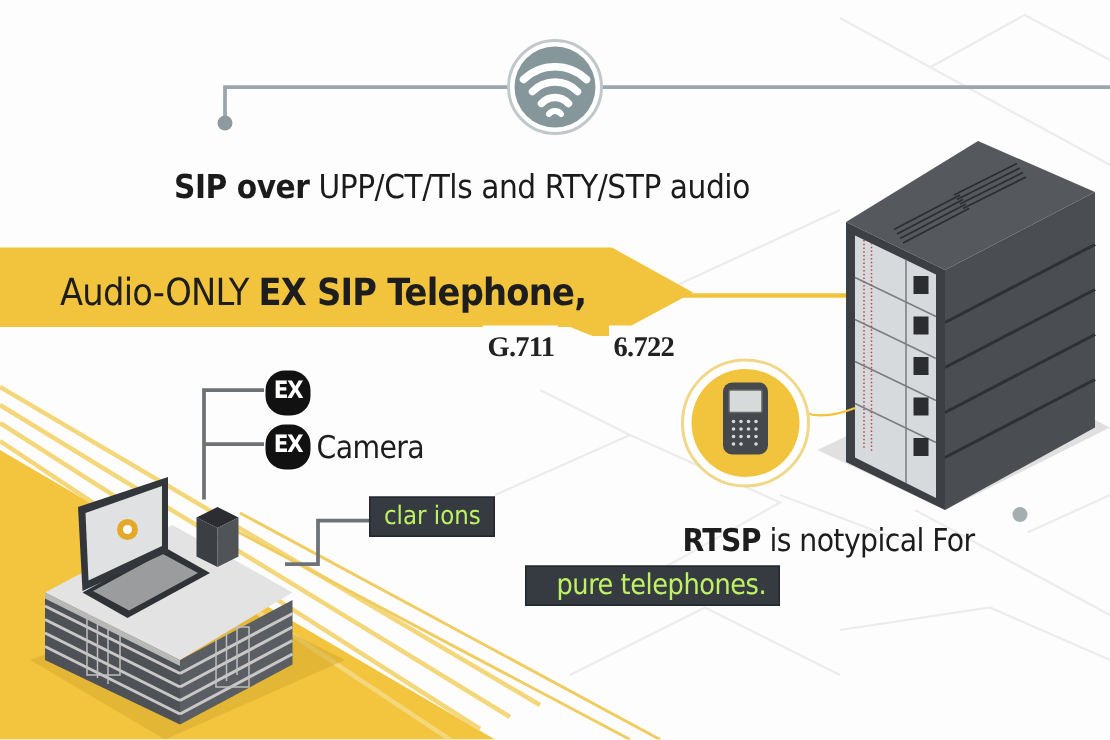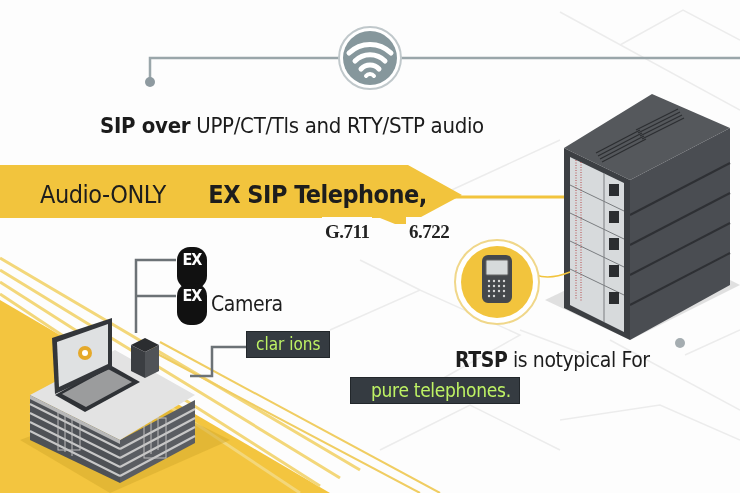--- a/index.html
+++ b/index.html
@@ -1,25 +1,25 @@
 <!DOCTYPE html>
 <html><head>
 <meta charset="utf-8">
 <style>
   html, body { margin:0; padding:0; }
   body { width:740px; height:493px; overflow:hidden; background:#fdfdfd; position:relative; font-family:"DejaVu Sans Condensed","DejaVu Sans", sans-serif; }
   .abs { position:absolute; }
   svg.bg { position:absolute; left:0; top:0; }
-  .t-sip { left:100px; top:113px; font-size:22px; color:#1b1b1b; white-space:nowrap; letter-spacing:-0.3px; font-stretch:condensed; }
+  .t-sip { left:116px; top:113px; font-size:22px; color:#1b1b1b; white-space:nowrap; letter-spacing:-0.3px; font-stretch:condensed; }
   .t-sip b { font-weight:bold; }
   .t-audio { left:40px; top:180px; font-size:25px; color:#1d1d1d; white-space:nowrap; letter-spacing:-0.5px; }
-  .t-audio b { font-weight:bold;margin-left:36px; }
+  .t-audio b { font-weight:bold; }
   .codec { top:217px; font-size:19px; font-weight:bold; color:#222; background:#fdfdfd; padding:4px 3px; letter-spacing:-0.5px;font-family:Liberation Serif, serif; }
   .ex-item { left:177px; font-size:21px; color:#1d1d1d; white-space:nowrap; display:flex; align-items:center; letter-spacing:-0.4px; }
-  .ex-badge { display:inline-block; width:30px; height:42px; border-radius:13px; background:#111; color:#fff; font-weight:bold; font-size:16px; text-align:center; line-height:26px; margin-right:4px; letter-spacing:-1px; }
+  .ex-badge { display:inline-block; width:30px; height:30px; border-radius:13px; background:#111; color:#fff; font-weight:bold; font-size:16px; text-align:center; line-height:26px; margin-right:4px; letter-spacing:-1px; }
   .dark-label { background:#353b41; color:#bef264; white-space:nowrap; border:1px solid #22272b; }
   .t-clar { left:246px; top:331px; font-size:17px; padding:2px 9px 3px 9px; }
   .t-rtsp { left:455px; top:348px; font-size:21px; color:#1d1d1d; white-space:nowrap; letter-spacing:-0.4px; }
   .t-rtsp b { font-weight:bold; }
   .t-pure { left:350px; top:377px; font-size:19px; padding:1px 8px 2px 20px; letter-spacing:-0.3px; }
 </style>
 </head>
 <body>
 
 <svg class="bg" width="740" height="493" viewBox="0 0 740 493">

